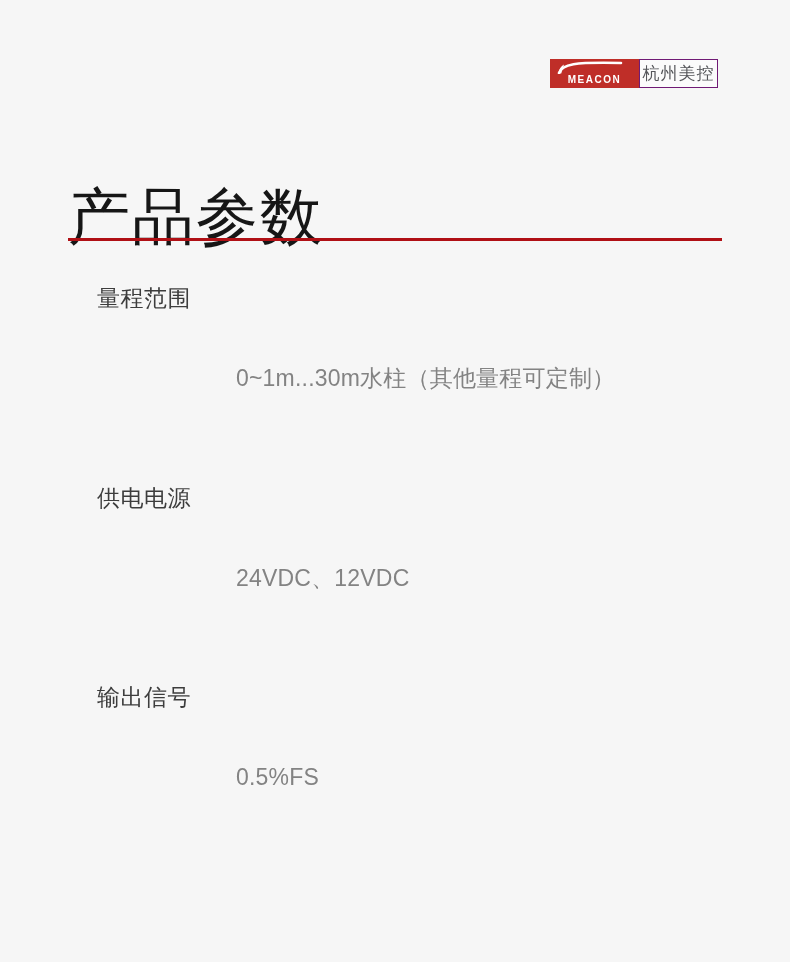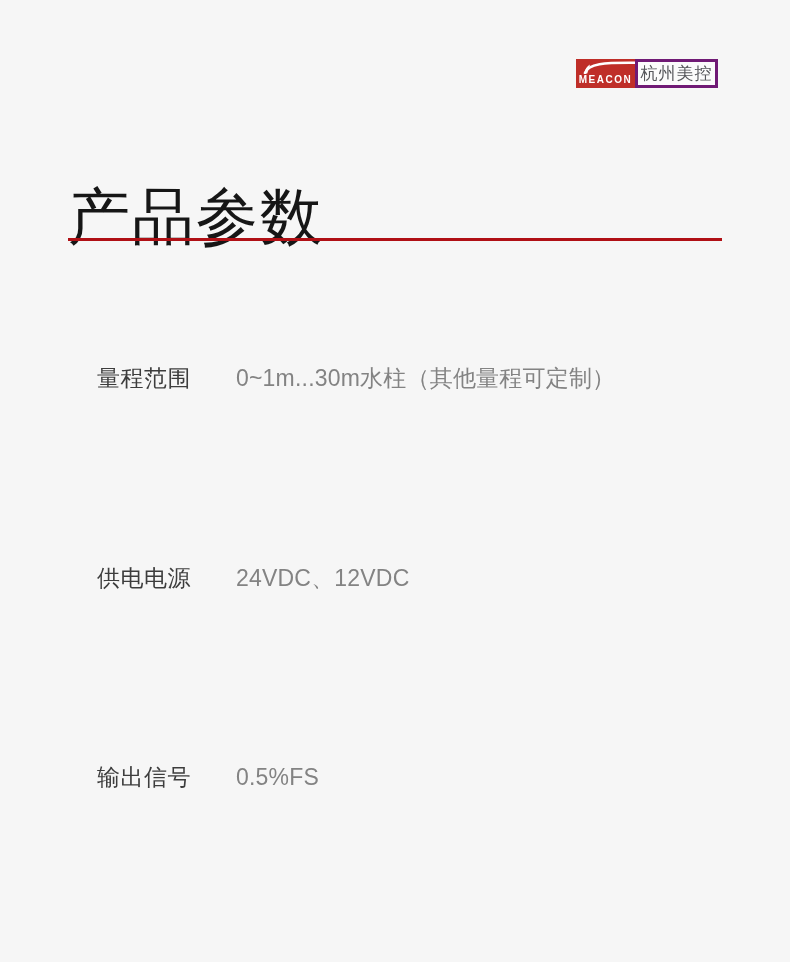--- a/index.html
+++ b/index.html
@@ -14,46 +14,46 @@
   body{
     width:790px;height:962px;
     background:var(--page-bg);
     font-family:"Liberation Sans", sans-serif;
     overflow:hidden;
   }
   .page{position:relative;width:790px;height:962px;background:var(--page-bg);}
 
   
   .logo{position:absolute;top:59px;right:72px;height:29px;display:flex;}
-  .logo-red{position:relative;width:59px;background:var(--logo-red);overflow:hidden;margin-left:28px;}
+  .logo-red{position:relative;width:89px;background:var(--logo-red);overflow:hidden;margin-left:28px;}
   .logo-swoosh{position:absolute;top:2px;left:6px;width:68px;height:13px;display:block;}
   .logo-brand{
     position:absolute;left:0;right:0;bottom:3px;text-align:center;
     color:#ffffff;font-size:10px;font-weight:bold;letter-spacing:1.5px;line-height:11px;
   }
   .logo-cn{
-    width:77px;background:#fbfbfb;border:3px solid #701a75;
+    width:77px;background:#fbfbfb;border:1px solid #701a75;
     display:flex;align-items:center;justify-content:center;
     font-size:17px;color:#55565a;letter-spacing:1px;white-space:nowrap;
   }
 
   
   .title{
     position:absolute;left:68px;top:150px;
     font-size:62px;line-height:1;font-weight:300;
     color:var(--title-color);letter-spacing:2px;white-space:nowrap;margin-top:36px;
   }
   .divider{
     position:absolute;left:68px;top:238px;width:654px;height:3px;
     background:var(--divider-red);
   }
 
   
   .spec-table{position:absolute;left:60px;top:279px;width:690px;}
-  .spec-row{display:flex;align-items:center;}
+  .spec-row{display:flex;align-items:flex-start;}
   .spec-label{
     flex:0 0 168px;text-align:center;white-space:nowrap;
     font-size:23px;font-weight:500;color:var(--label-color);
     line-height:39.93px;letter-spacing:0.5px;
   }
   .spec-value{
     margin-left:8px;font-size:23px;color:var(--value-color);
     line-height:39.93px;white-space:pre;letter-spacing:0.2px;
   }
 </style>

